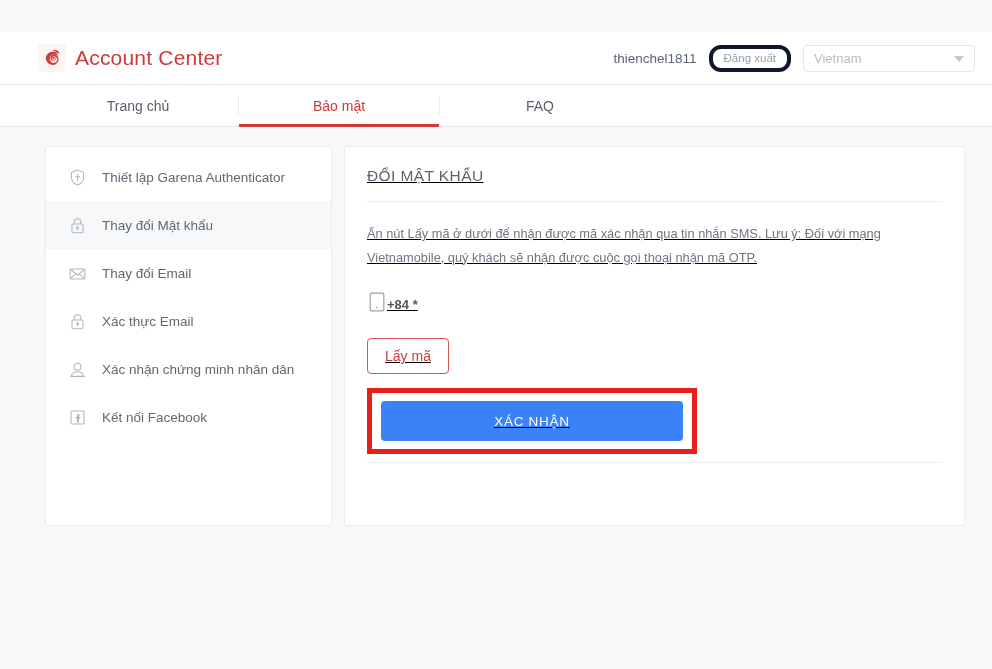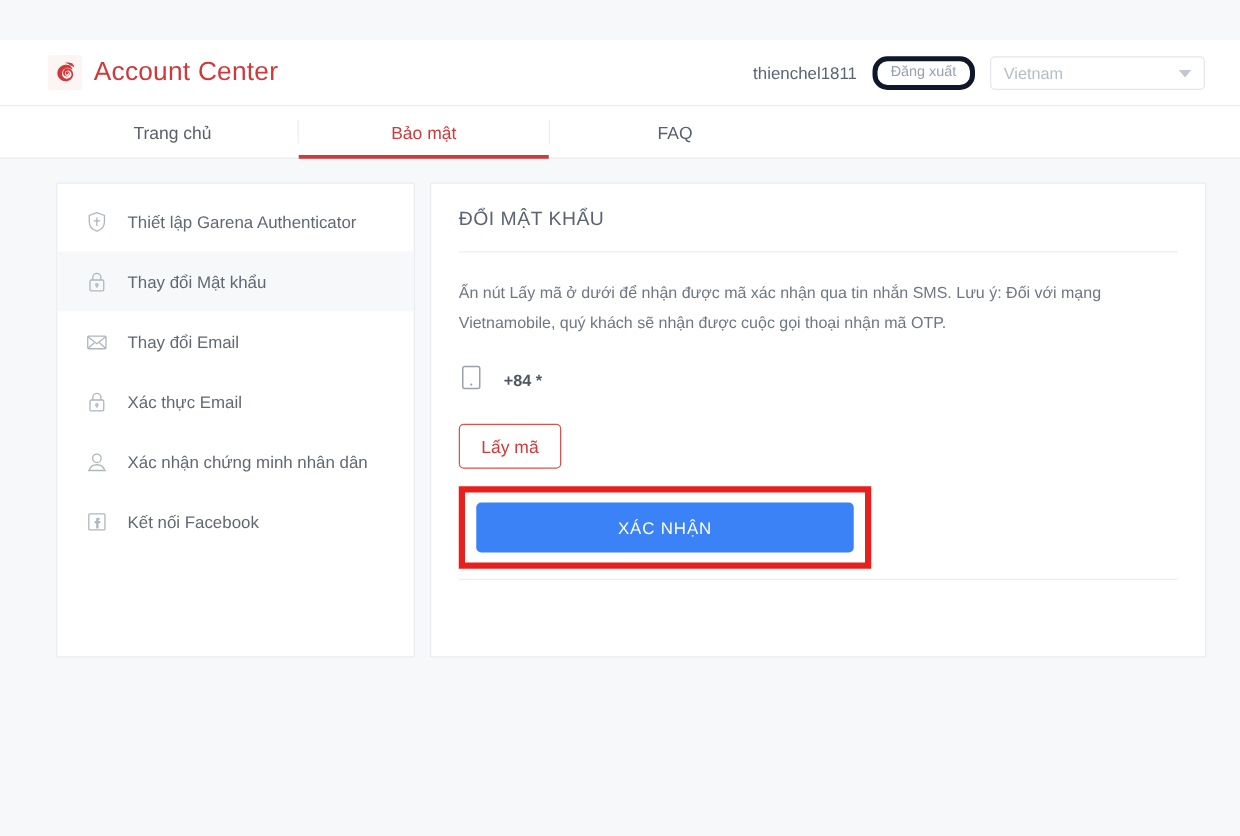--- a/index.html
+++ b/index.html
@@ -32,21 +32,21 @@
   }
   .brand-title {
     color: #d0393a;
     font-size: 21px;
     letter-spacing: .2px;
     font-weight: 400;
     white-space: nowrap;
   }
   .header-right {
     position: absolute;
-    right: 28px; top: 0; height: 53px;
+    right: 17px; top: 0; height: 53px;
     display: flex; align-items: center;
     gap: 12px;
   }
   .username {
     color: #5a6472;
     font-size: 13.5px;
     white-space: nowrap;
   }
   .logout-pill {
     border: 4px solid #0f172a;
@@ -149,41 +149,42 @@
     color: #b0b6be;
   }
   .side-icon svg { display: block; }
 
   
   .content {
     flex: 1 1 auto;
     min-height: 380px;
     padding: 20px 22px 0 22px;
     position: relative;
+    text-decoration: underline;
   }
   .content-title {
     font-size: 15.5px;
     color: #5b6470;
     letter-spacing: .4px;
     padding: 0 0 16px 0;
   }
   .rule {
     height: 1px;
     background: #ededf0;
   }
   .desc {
     margin-top: 20px;
     color: #6e7782;
     font-size: 12.8px;
     line-height: 1.85;
     max-width: 600px;
   }
   .phone-row {
     display: flex; align-items: center;
-    gap: 16px;
+    gap: 0;
     margin-top: 22px;
   }
   .phone-icon { color: #9aa1ab; display: block; }
   .phone-text {
     color: #4f5763;
     font-size: 13px;
     font-weight: 600;
   }
   .form-row {
     display: flex; align-items: center;

